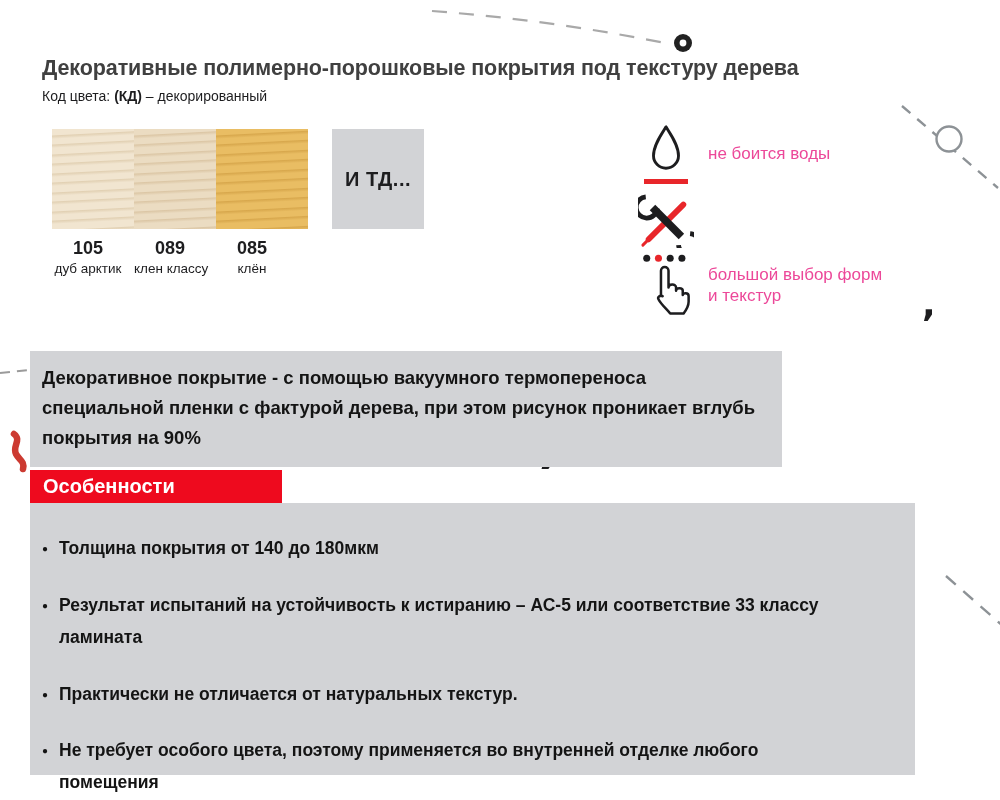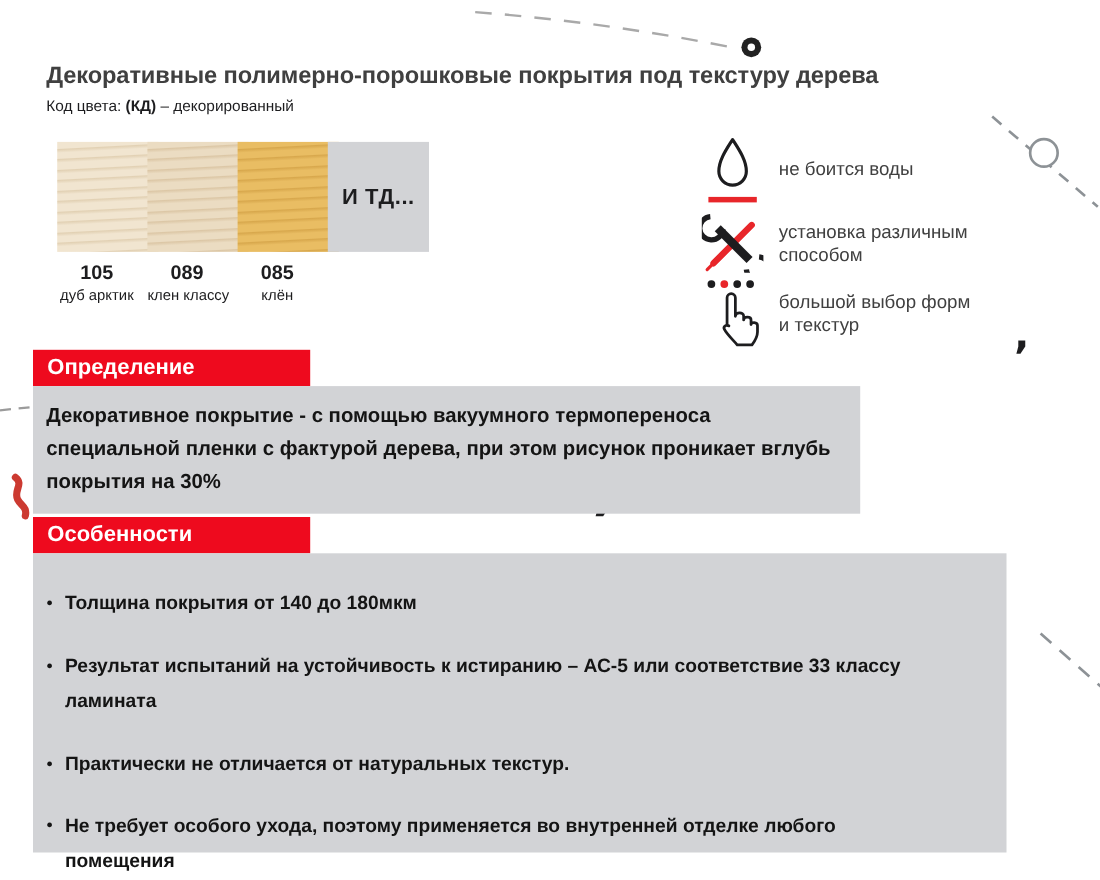--- a/index.html
+++ b/index.html
@@ -13,26 +13,26 @@
     font-size:21.5px;font-weight:800;letter-spacing:-.1px;color:#404040;}
   .subtitle{position:absolute;left:42px;top:88px;margin:0;font-size:14px;color:#1d1d1f;}
   .subtitle b{font-weight:800;}
 
   .swatch-row{position:absolute;left:52px;top:129px;display:flex;gap:10px;}
   .swatch{width:72px;margin:0;}
   .chip{width:92px;height:100px;background:#e7dcc8;}
   .swatch .code{margin-top:9px;text-align:center;font-size:18px;font-weight:600;}
   .swatch .name{margin-top:2px;text-align:center;font-size:13.5px;font-weight:500;white-space:nowrap;}
   .etc-box{width:92px;height:100px;background:#d2d3d6;display:flex;align-items:center;justify-content:center;
-    font-size:20px;font-weight:600;letter-spacing:.5px;color:#1d1d1f;}
+    font-size:20px;font-weight:600;letter-spacing:.5px;color:#1d1d1f;margin-left:34px;}
 
   .benefits{position:absolute;left:634px;top:124px;width:330px;}
   .benefit{display:flex;align-items:center;}
   .benefit .ic{width:64px;display:flex;flex-direction:column;align-items:center;flex:none;}
-  .benefit .lbl{margin-left:10px;font-size:17px;font-weight:500;color:#404040;line-height:1.25;}
+  .benefit .lbl{margin-left:10px;font-size:17px;font-weight:500;color:#ec4899;line-height:1.25;}
   .benefit-0{margin-bottom:10px;}
   .benefit-1{margin-bottom:6px;}
   .benefit-1 .lbl{max-width:200px;}
   .benefit-2 .lbl{max-width:182px;}
   .red-underline{width:44px;height:5px;margin-top:5px;background:var(--icon-red,#e8262a);}
 
   .red-header{position:absolute;left:30px;width:252px;height:33px;box-sizing:border-box;
     background:var(--red,#ee0a1e);color:#fff;font-size:20px;line-height:33px;font-weight:700;
     padding-left:13px;}
   .hdr-definition{top:318px;}
@@ -106,44 +106,42 @@
     <div class="benefit benefit-1">
       <span class="ic">
         <svg width="56" height="54" viewBox="0 0 56 56">
           <line x1="10" y1="47" x2="46" y2="11" stroke="#e8262a" stroke-width="6" stroke-linecap="round"></line>
           <line x1="4" y1="53" x2="12" y2="45" stroke="#e8262a" stroke-width="3" stroke-linecap="round"></line>
           <line x1="14" y1="14" x2="44" y2="44" stroke="#1d1d1f" stroke-width="8"></line>
           <path d="M7,3 A11,11 0 1 0 19,15" fill="none" stroke="#1d1d1f" stroke-width="5"></path>
           <path d="M41,53 A11,11 0 1 0 53,41" fill="none" stroke="#1d1d1f" stroke-width="5"></path>
         </svg>
       </span>
-      <span class="lbl">установка различным способом</span>
     </div>
 
     <div class="benefit benefit-2">
       <span class="ic">
         <svg width="58" height="62" viewBox="0 0 60 74">
           <circle cx="7" cy="5" r="4.2" fill="#1d1d1f"></circle>
           <circle cx="21" cy="5" r="4.2" fill="#e8262a"></circle>
           <circle cx="35" cy="5" r="4.2" fill="#1d1d1f"></circle>
           <circle cx="49" cy="5" r="4.2" fill="#1d1d1f"></circle>
           <path d="M24,50 V20 a4.5,4.5 0 0 1 9,0 V40 c0,-4.5 9,-5 9,0 v4 c0,-4 8,-4 8,0 v5 c0,-3 7,-3 7,1 v7 c0,6 -3,10 -6,14 H35 c-4,-5 -11,-11 -14,-17 c-1.5,-3 2.5,-5.5 5,-3.5 z" fill="none" stroke="#1d1d1f" stroke-width="3" stroke-linejoin="round" stroke-linecap="round"></path>
         </svg>
       </span>
       <span class="lbl">большой выбор форм и текстур</span>
     </div>
 
   </div>
 
-  <div class="red-header hdr-definition">Определение</div>
-  <div class="gray-box def-box">Декоративное покрытие - с помощью вакуумного термопереноса специальной пленки с фактурой дерева, при этом рисунок проникает вглубь покрытия на 30%</div>
+  <div class="gray-box def-box">Декоративное покрытие - с помощью вакуумного термопереноса специальной пленки с фактурой дерева, при этом рисунок проникает вглубь покрытия на 90%</div>
 
   <div class="red-header hdr-features">Особенности</div>
   <div class="gray-box feat-box">
     <ul>
       <li>Толщина покрытия от 140 до 180мкм</li>
       <li>Результат испытаний на устойчивость к истиранию – АС-5 или соответствие 33 классу ламината</li>
       <li>Практически не отличается от натуральных текстур.</li>
-      <li>Не требует особого ухода, поэтому применяется во внутренней отделке любого помещения</li>
+      <li>Не требует особого цвета, поэтому применяется во внутренней отделке любого помещения</li>
     </ul>
   </div>
 
 </div>
 
 </body></html>

